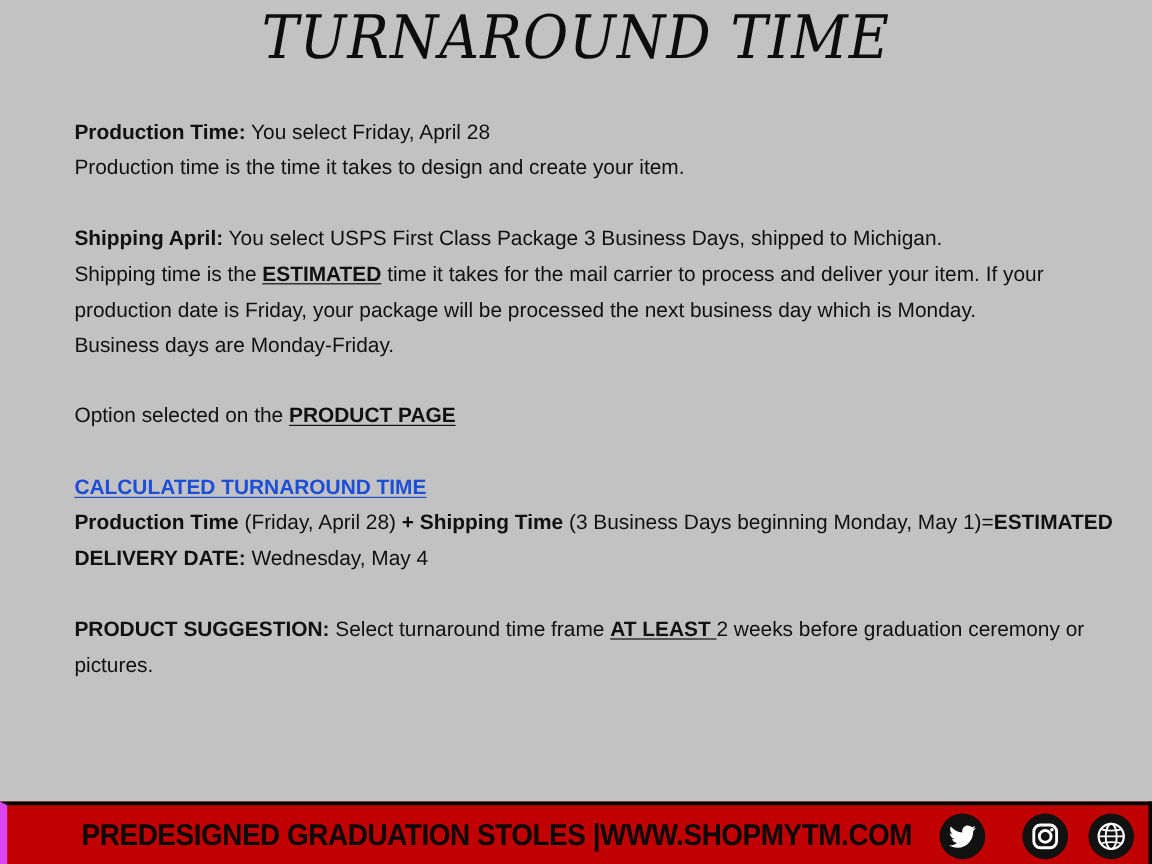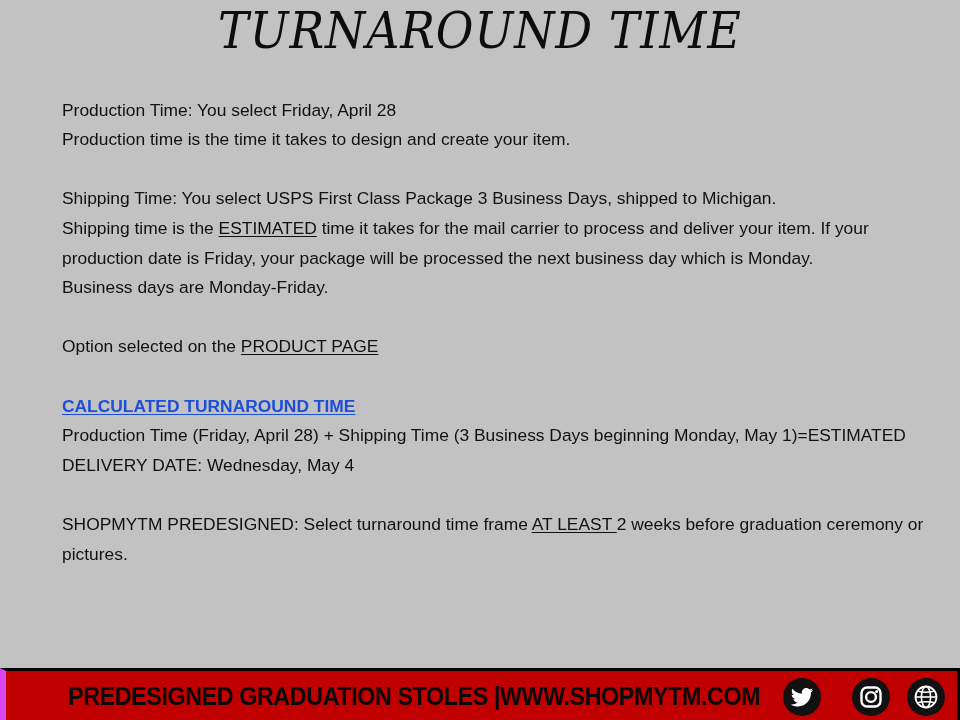--- a/index.html
+++ b/index.html
@@ -53,21 +53,21 @@
     font-family: "Liberation Sans", sans-serif;
   }
 
   .line {
     white-space: normal;
   }
   .spacer {
     height: 29.6px;
   }
   .b {
-    font-weight: normal;
+    font-weight: bold;
   }
   .u {
     text-decoration: underline;
     text-underline-offset: 2px;
   }
   .red-head {
     color: #1d4ed8;
     font-weight: bold;
     text-decoration: underline;
     text-underline-offset: 2px;
@@ -129,39 +129,39 @@
 
     <div class="spacer"></div>
 
     <div class="line"><span class="b">Production Time:</span><span> You select Friday, April 28</span></div>
 
     <div class="line">Production time is the time it takes to design and create your item.</div>
 
 
     <div class="spacer"></div>
 
-    <div class="line"><span class="b">Shipping Time:</span><span> You select USPS First Class Package 3 Business Days, shipped to Michigan.</span></div>
+    <div class="line"><span class="b">Shipping April:</span><span> You select USPS First Class Package 3 Business Days, shipped to Michigan.</span></div>
 
     <div class="line"><span>Shipping time is the </span><span class="b u">ESTIMATED</span><span> time it takes for the mail carrier to process and deliver your item. If your production date is Friday, your package will be processed the next business day which is Monday.</span></div>
 
     <div class="line">Business days are Monday-Friday.</div>
 
     <div class="spacer"></div>
 
     <div class="line"><span>Option selected on the </span><span class="b u">PRODUCT PAGE</span></div>
 
     <div class="spacer"></div>
 
     <div class="line"><span class="red-head">CALCULATED TURNAROUND TIME</span></div>
 
     <div class="line"><span class="b">Production Time</span><span> (Friday, April 28) </span><span class="b">+ Shipping Time</span><span> (3 Business Days beginning Monday, May 1)=</span><span class="b">ESTIMATED DELIVERY DATE:</span><span> Wednesday, May 4</span></div>
 
     <div class="spacer"></div>
 
-    <div class="line"><span class="b">SHOPMYTM PREDESIGNED:</span><span> Select turnaround time frame </span><span class="b u">AT LEAST </span><span>2 weeks before graduation ceremony or pictures.</span></div>
+    <div class="line"><span class="b">PRODUCT SUGGESTION:</span><span> Select turnaround time frame </span><span class="b u">AT LEAST </span><span>2 weeks before graduation ceremony or pictures.</span></div>
 
   </div>
 
   <div class="footer">
     <div class="footer-text">PREDESIGNED GRADUATION STOLES |WWW.SHOPMYTM.COM</div>
 
     <div class="social" id="tw">
       <svg viewBox="0 0 44 44" width="44" height="44" aria-hidden="true">
         <circle cx="22" cy="22" r="19" fill="#111111"></circle>
         <path d="M33.2 15.1c-0.8 0.4-1.7 0.6-2.6 0.7 0.9-0.6 1.6-1.5 2-2.5-0.9 0.5-1.9 0.9-2.9 1.1-0.8-0.9-2-1.5-3.3-1.5-2.5 0-4.6 2.1-4.6 4.7 0 0.4 0 0.7 0.1 1.1-3.8-0.2-7.2-2.1-9.5-5-0.4 0.7-0.6 1.5-0.6 2.4 0 1.6 0.8 3 2 3.9-0.7 0-1.4-0.2-2.1-0.6v0.1c0 2.3 1.6 4.2 3.7 4.6-0.4 0.1-0.8 0.2-1.2 0.2-0.3 0-0.6 0-0.9-0.1 0.6 1.9 2.3 3.2 4.3 3.3-1.6 1.3-3.6 2-5.7 2-0.4 0-0.7 0-1.1-0.1 2 1.3 4.5 2.1 7.1 2.1 8.5 0 13.1-7.2 13.1-13.4v-0.6c0.9-0.7 1.7-1.5 2.2-2.4z" fill="#ffffff"></path>

